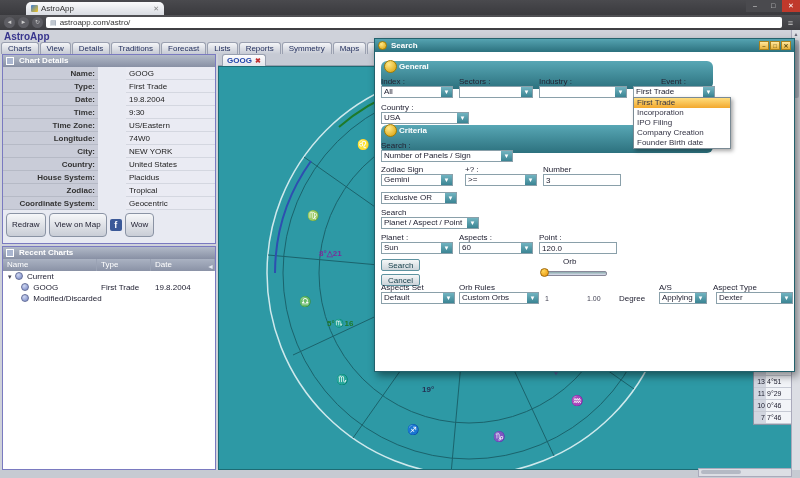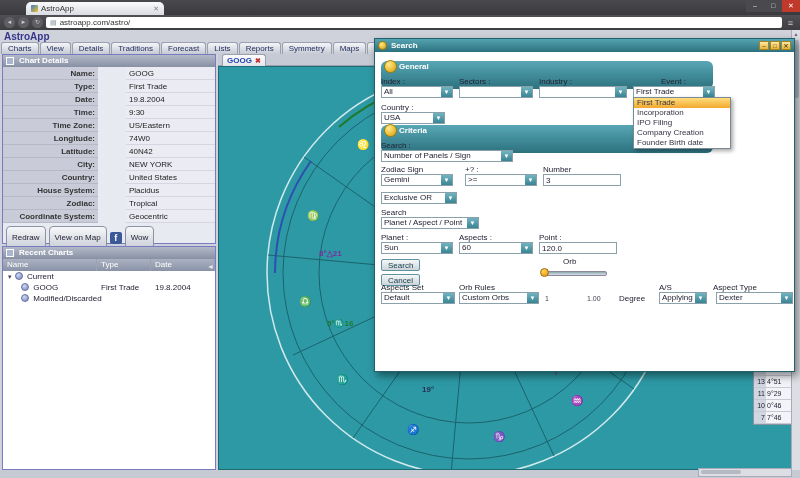--- a/index.html
+++ b/index.html
@@ -161,24 +161,20 @@
         <div class="cd-lbl">Time:</div>
         <div class="cd-val">9:30</div>
       </div>
     <div class="cd-row">
         <div class="cd-lbl">Time Zone:</div>
         <div class="cd-val">US/Eastern</div>
       </div>
     <div class="cd-row">
         <div class="cd-lbl">Longitude:</div>
         <div class="cd-val">74W0</div>
-      </div>
-    <div class="cd-row">
-        <div class="cd-lbl">Latitude:</div>
-        <div class="cd-val">40N42</div>
       </div>
     <div class="cd-row">
         <div class="cd-lbl">City:</div>
         <div class="cd-val">NEW YORK</div>
       </div>
     <div class="cd-row">
         <div class="cd-lbl">Country:</div>
         <div class="cd-val">United States</div>
       </div>
     <div class="cd-row">
@@ -348,21 +344,21 @@
       </div>
       <div class="sel" style="left:164px;top:34px;width:88px;">
         <span class="sel-text"></span>
         <span class="sel-btn">▼</span>
       </div>
       <div class="sel" style="left:258px;top:34px;width:82px;">
         <span class="sel-text">First Trade</span>
         <span class="sel-btn">▼</span>
       </div>
       <span class="flabel" style="left:6px;top:51px;">Country :</span>
-      <div class="sel" style="left:6px;top:60px;width:64px;">
+      <div class="sel" style="left:6px;top:60px;width:88px;">
         <span class="sel-text">USA</span>
         <span class="sel-btn">▼</span>
       </div>
 
       <div class="dd">
         <div class="dd-item on">First Trade</div>
         <div class="dd-item">Incorporation</div>
         <div class="dd-item">IPO Filing</div>
         <div class="dd-item">Company Creation</div>
         <div class="dd-item">Founder Birth date</div>

